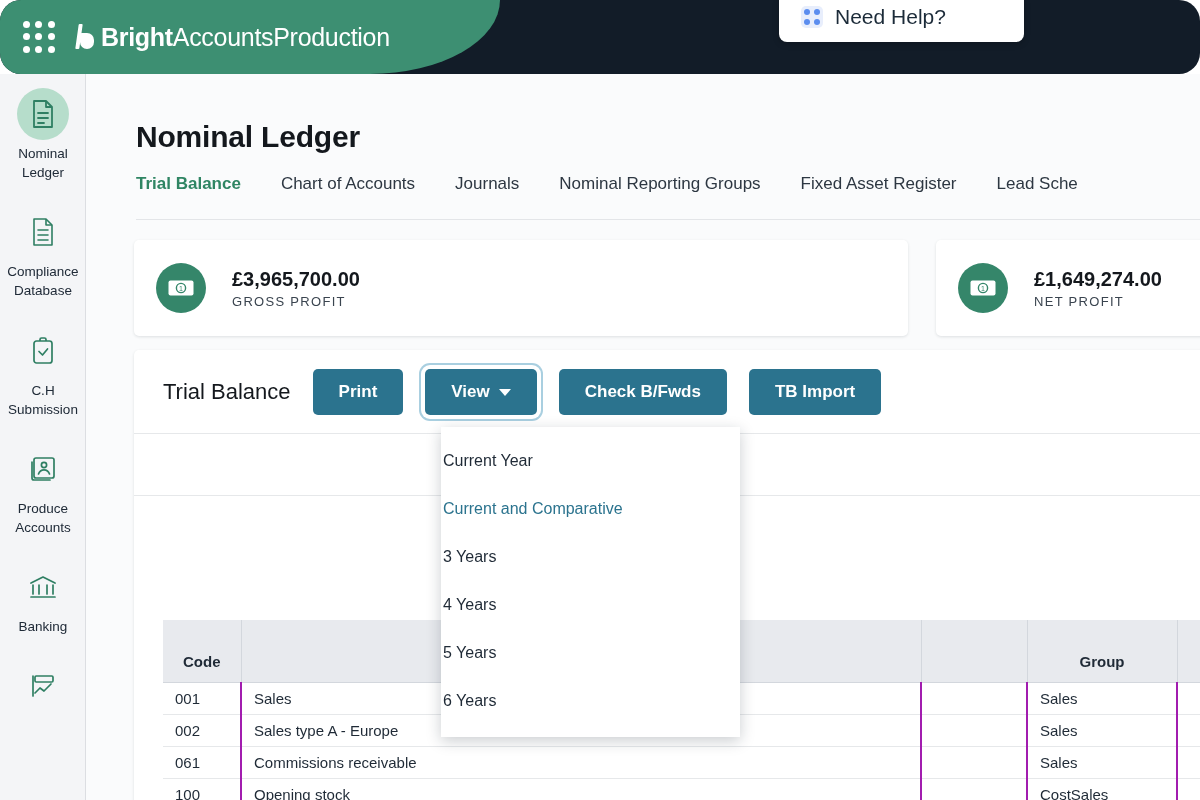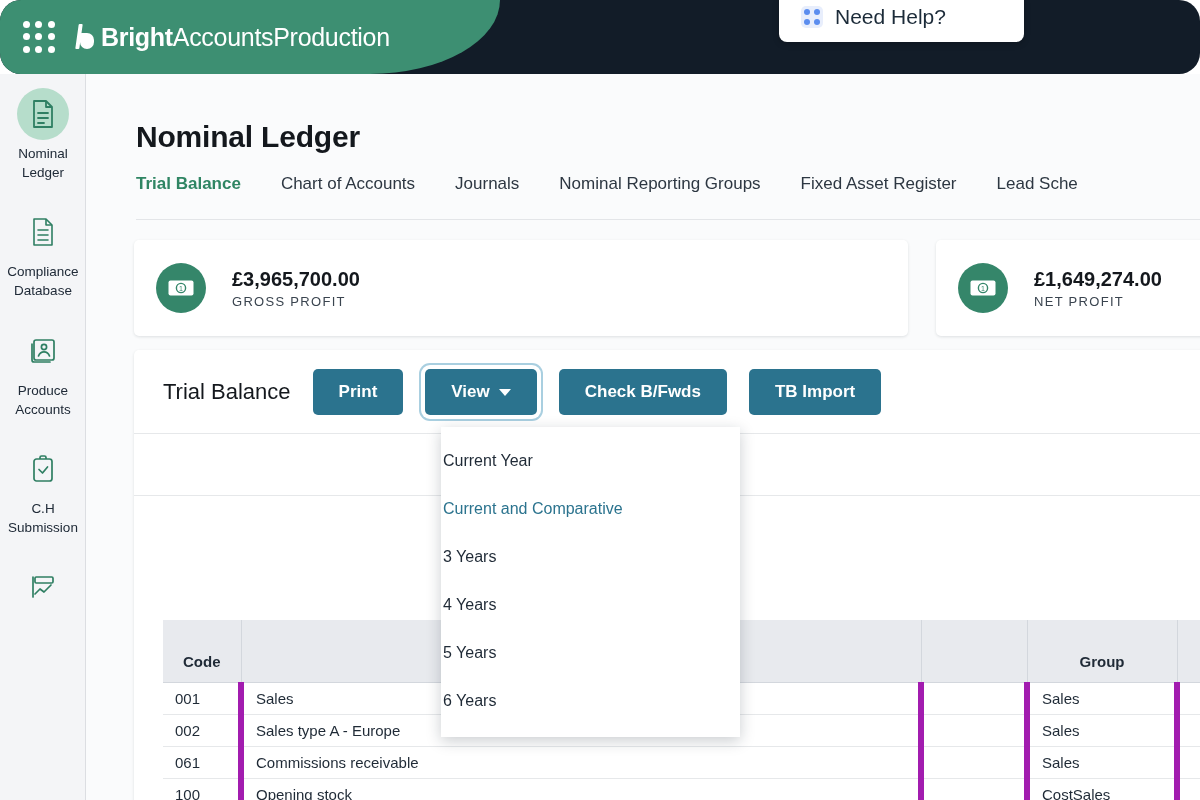--- a/index.html
+++ b/index.html
@@ -235,21 +235,21 @@
     text-align: center;
     border-right: 1px solid #d3d7dd;
     border-bottom: 1px solid #d3d7dd;
   }
   thead th.num { text-align: right; }
   tbody td {
     height: 32px;
     padding: 0 12px;
     font-size: 15px; color: #1f2a36;
     border-bottom: 1px solid #e6e8ea;
-    border-right: 6px solid #a21caf;
+    border-right: 2px solid #a21caf;
     white-space: nowrap; overflow: hidden;
   }
   tbody td.num { text-align: right; }
   .c-code  { width: 78px; }
   .c-desc  { width: 680px; }
   .c-blank { width: 106px; }
   .c-group { width: 150px; }
   .c-debit { width: 146px; }
 
   
@@ -325,49 +325,61 @@
     <span class="side-ico-wrap">
         <span class="side-ico">
       <svg width="26" height="30" viewBox="0 0 26 30" fill="none" stroke="#2f7f63" stroke-width="1.6">
         <path d="M4 2h12l6 6v20H4z" stroke-linejoin="round"></path>
         <path d="M16 2v6h6" stroke-linejoin="round"></path>
         <path d="M8 13h10M8 18h10M8 23h10" stroke-linecap="round"></path>
       </svg>
     </span>
       </span>
     <span class="side-label">Compliance Database</span>
+  </div>
+
+  <div class="side-item">
+    <span class="side-ico-wrap">
+        <span class="side-ico">
+      <svg width="26" height="30" viewBox="0 0 26 30" fill="none" stroke="#2f7f63" stroke-width="1.7">
+        <rect x="4" y="5" width="18" height="22" rx="2.5" stroke-linejoin="round"></rect>
+        <path d="M10 5V3.5A1.5 1.5 0 0 1 11.5 2h3A1.5 1.5 0 0 1 16 3.5V5" stroke-linejoin="round"></path>
+        <path d="M9 15.5l3.5 3.5 5-6" stroke-linecap="round" stroke-linejoin="round"></path>
+      </svg>
+    </span>
+      </span>
+    <span class="side-label">C.H Submission</span>
   </div>
 
   <div class="side-item">
     <span class="side-ico-wrap">
         <span class="side-ico">
       <svg width="28" height="28" viewBox="0 0 28 28" fill="none" stroke="#2f7f63" stroke-width="1.7">
         <path d="M7 3h16a2 2 0 0 1 2 2v16a2 2 0 0 1-2 2H7a2 2 0 0 1-2-2V5a2 2 0 0 1 2-2z" stroke-linejoin="round"></path>
         <path d="M3 7v16a2 2 0 0 0 2 2h16" stroke-linecap="round"></path>
         <circle cx="15" cy="10" r="2.6"></circle>
         <path d="M9.5 19c1-3 3-4.2 5.5-4.2S19.5 16 20.5 19" stroke-linecap="round"></path>
       </svg>
     </span>
       </span>
     <span class="side-label">Produce Accounts</span>
   </div>
 
   <div class="side-item">
     <span class="side-ico-wrap">
         <span class="side-ico">
-      <svg width="26" height="30" viewBox="0 0 26 30" fill="none" stroke="#2f7f63" stroke-width="1.7">
-        <rect x="4" y="5" width="18" height="22" rx="2.5" stroke-linejoin="round"></rect>
-        <path d="M10 5V3.5A1.5 1.5 0 0 1 11.5 2h3A1.5 1.5 0 0 1 16 3.5V5" stroke-linejoin="round"></path>
-        <path d="M9 15.5l3.5 3.5 5-6" stroke-linecap="round" stroke-linejoin="round"></path>
+      <svg width="30" height="26" viewBox="0 0 30 26" fill="none" stroke="#2f7f63" stroke-width="1.7">
+        <path d="M3 9L15 3l12 6" stroke-linejoin="round" stroke-linecap="round"></path>
+        <path d="M5 11v9M11 11v9M19 11v9M25 11v9" stroke-linecap="round"></path>
+        <path d="M3 23h24" stroke-linecap="round"></path>
       </svg>
     </span>
       </span>
-    <span class="side-label">C.H Submission</span>
-  </div>
-
+    <span class="side-label">Banking</span>
+  </div>
 
   <div class="side-item">
     <span class="side-ico-wrap">
         <span class="side-ico">
       <svg width="28" height="26" viewBox="0 0 28 26" fill="none" stroke="#2f7f63" stroke-width="1.7">
         <path d="M4 3v20" stroke-linecap="round"></path>
         <rect x="6" y="3" width="18" height="6" rx="1.2"></rect>
         <path d="M6 20l5-5 4 3 7-7" stroke-linecap="round" stroke-linejoin="round"></path>
       </svg>
     </span>

